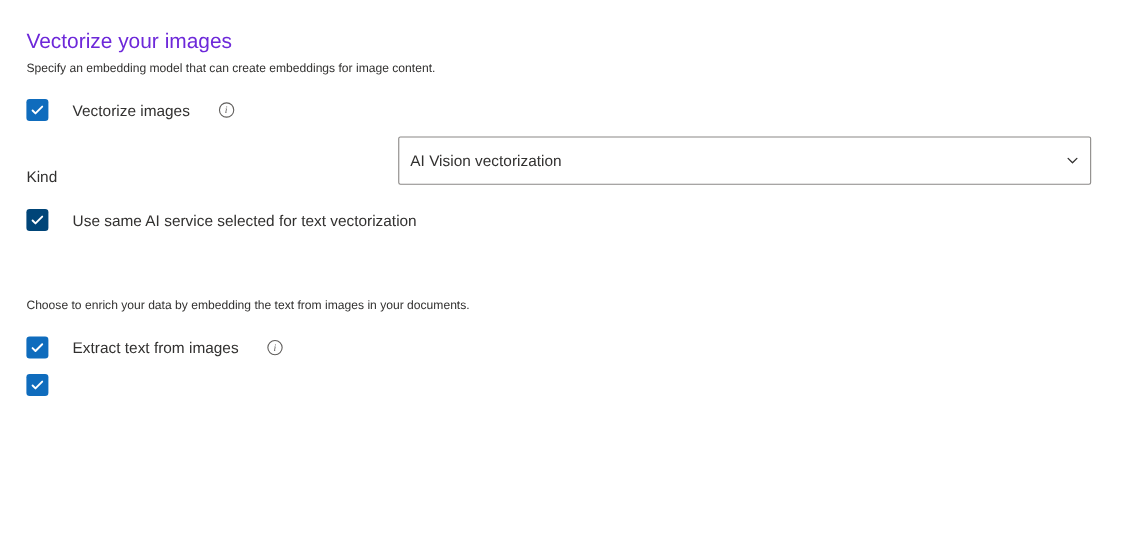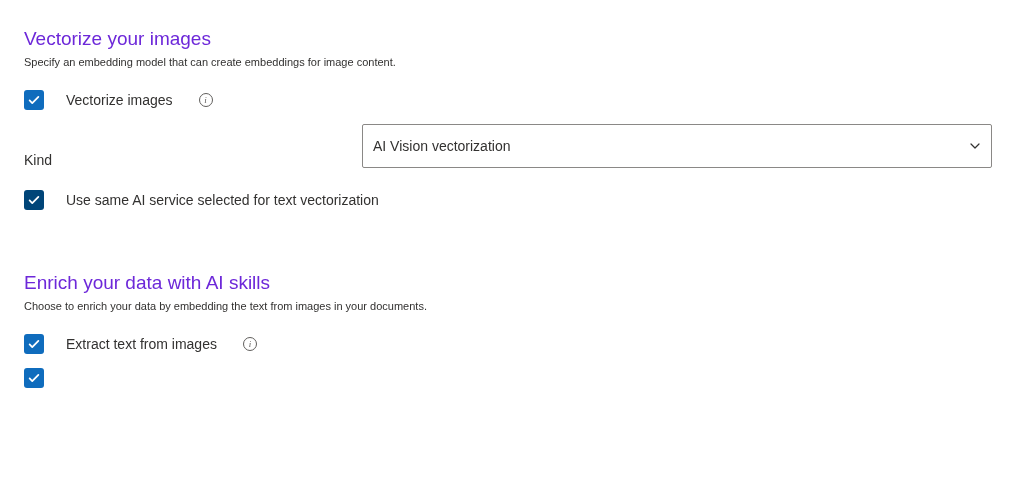--- a/index.html
+++ b/index.html
@@ -126,21 +126,20 @@
     <div class="checkbox darkblue">
       <svg viewBox="0 0 16 16" fill="none">
           <path d="M3 8.5L6 11.5L13 4.5" stroke="#fff" stroke-width="2" stroke-linecap="round" stroke-linejoin="round"></path>
         </svg>
     </div>
     <span class="checkbox-label">Use same AI service selected for text vectorization</span>
   </div>
 </div>
 
 <div class="section">
-  <h2 class="section-title">Enrich your data with AI skills</h2>
   <p class="section-desc">Choose to enrich your data by embedding the text from images in your documents.</p>
 
   <div class="checkbox-row">
     <div class="checkbox blue">
       <svg viewBox="0 0 16 16" fill="none">
           <path d="M3 8.5L6 11.5L13 4.5" stroke="#fff" stroke-width="2" stroke-linecap="round" stroke-linejoin="round"></path>
         </svg>
     </div>
     <span class="checkbox-label">Extract text from images</span>
     <span class="info-icon">i</span>

